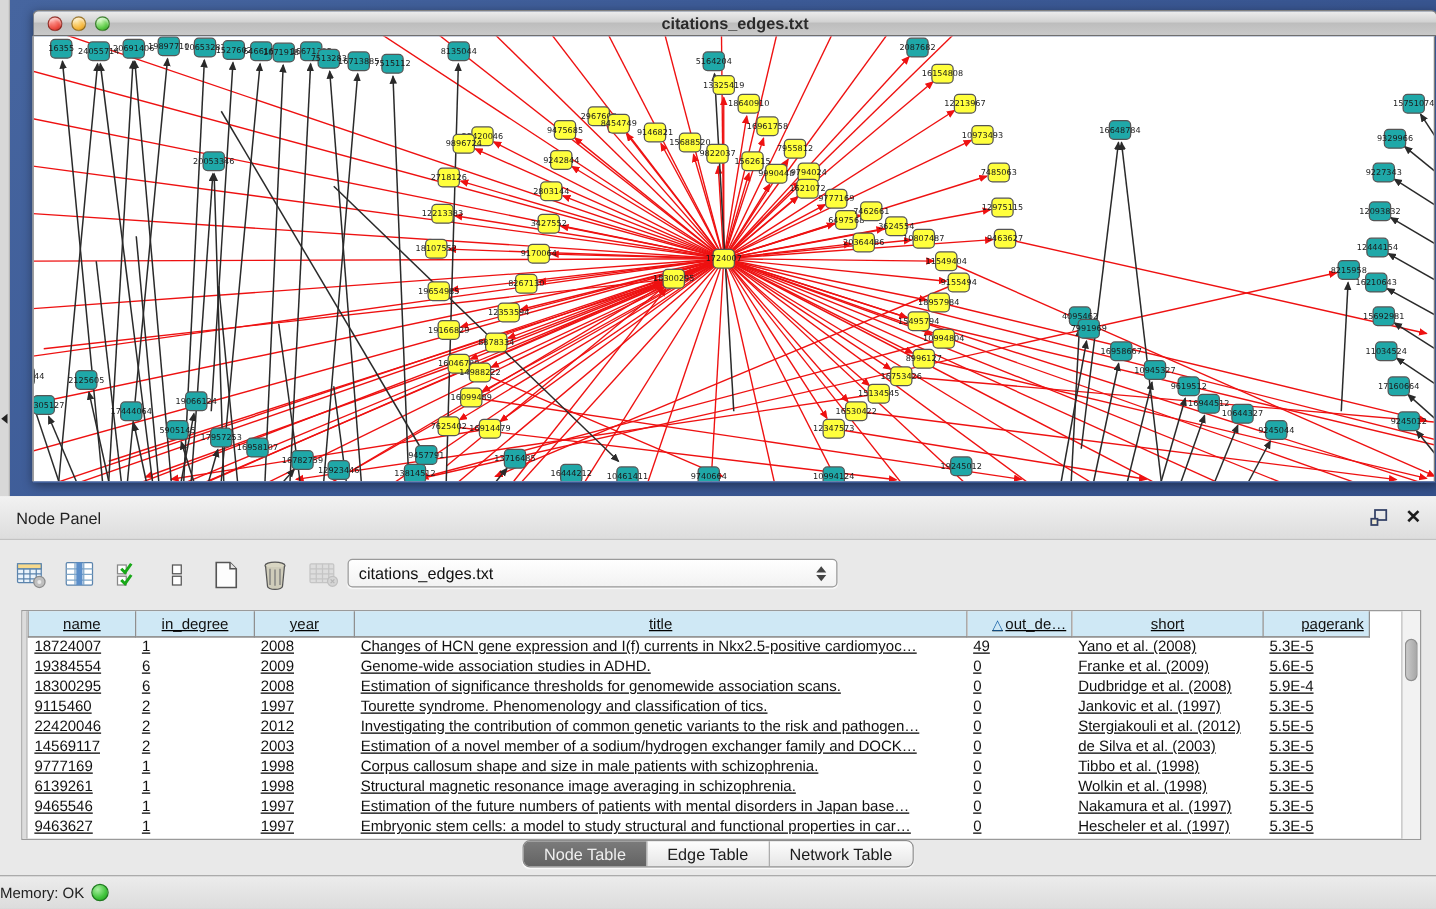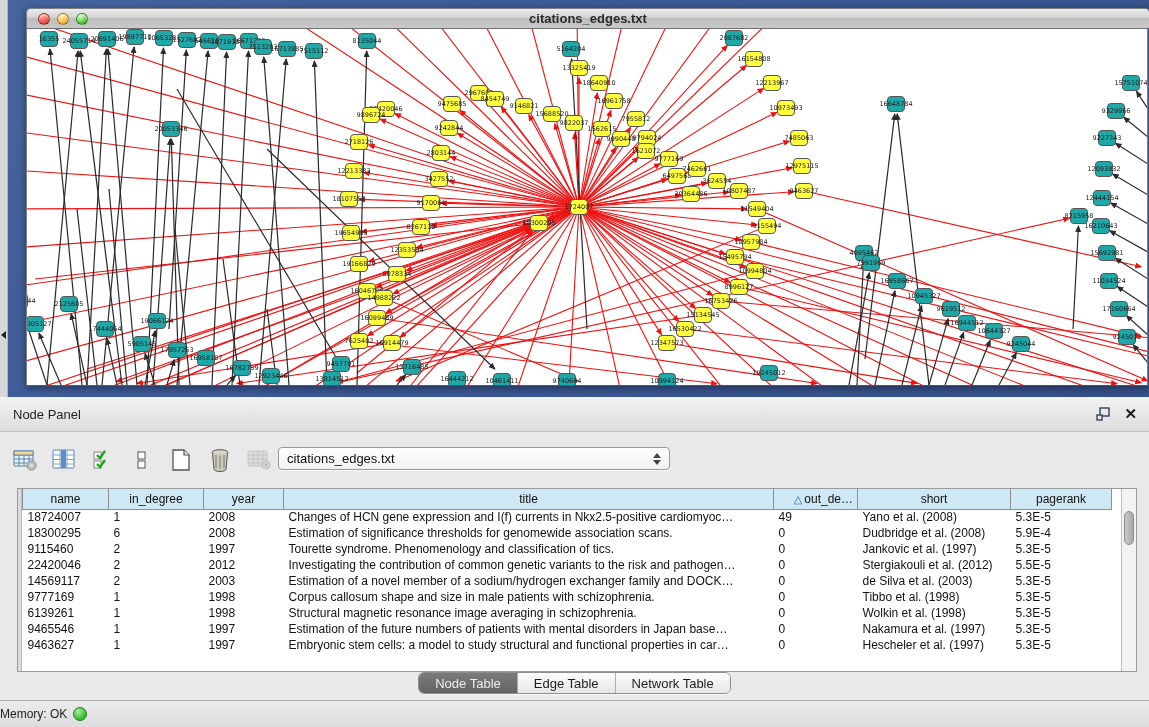--- a/index.html
+++ b/index.html
@@ -42,21 +42,21 @@
   .fx { font-family:"Liberation Serif", serif; font-style:italic; font-weight:bold; font-size:16px; color:#222; }
   .selector { position:absolute; left:278px; top:50px; width:392px; height:23px; background:linear-gradient(#ffffff,#f2f2f2);
               border:1px solid #9a9a9a; border-radius:4px; display:flex; align-items:center; padding:0 8px;
               font-size:13px; color:#111; cursor:pointer; box-shadow:0 1px 1px rgba(255,255,255,.8); }
   .selector .sel-text { flex:1; }
   .spin { display:flex; flex-direction:column; gap:2px; }
   .spin i { width:0; height:0; border-left:4px solid transparent; border-right:4px solid transparent; }
   .spin .up { border-bottom:5px solid #444; }
   .spin .dn { border-top:5px solid #444; }
 
-  .grid-wrap { position:absolute; left:17px; top:91px; width:1120px; height:184px; background:#fff; border:1px solid #9a9a9a; }
+  .grid-wrap { position:absolute; left:17px; top:91px; width:1120px; height:184px; background:#fff; border:1px solid #9a9a9a;text-decoration:underline; }
   .row-gutter { position:absolute; left:0; top:0; width:4px; height:100%; background:#dcdcdc; border-right:1px solid #bbb; }
   table.grid { border-collapse:collapse; table-layout:fixed; width:1073px; margin-left:4px; font-size:12px; color:#111; }
   table.grid th { background:#cfe8f5; border:1px solid #8f8f8f; border-top:none; font-weight:normal; font-size:12px;
                   height:20px; text-align:center; padding:0 4px; overflow:hidden; white-space:nowrap; cursor:pointer; }
   table.grid td { height:16px; padding:0 5px; overflow:hidden; white-space:nowrap; text-overflow:clip; cursor:default; }
   .sort-tri { color:#1a64a8; font-size:11px; margin-right:2px; }
   .vscroll { position:absolute; right:0; top:0; width:15px; height:100%; background:#f2f2f2; border-left:1px solid #c0c0c0; }
   .vthumb { position:absolute; left:2px; top:22px; width:10px; height:34px; border-radius:5px;
             background:linear-gradient(90deg,#c9c9c9,#a8a8a8); border:1px solid #8e8e8e; cursor:pointer; }
 
@@ -814,32 +814,41 @@
     <div class="row-gutter"></div>
     <table class="grid">
       <thead>
           <tr>
             <th style="width: 86px;">name</th>
             <th style="width: 95px;">in_degree</th>
             <th style="width: 80px;">year</th>
             <th style="width: 490px;">title</th>
             <th style="width: 84px; text-align: right;"><span class="sort-tri">△</span>out_de…</th>
             <th style="width: 153px;">short</th>
-            <th style="width: 101px;">pagerank</th>
+            <th style="width: 85px; text-align: right;">pagerank</th>
           </tr>
         </thead>
       <tbody>
           <tr>
             <td>18724007</td>
             <td>1</td>
             <td>2008</td>
             <td>Changes of HCN gene expression and I(f) currents in Nkx2.5-positive cardiomyoc…</td>
             <td>49</td>
             <td>Yano et al. (2008)</td>
             <td>5.3E-5</td>
+          </tr>
+          <tr>
+            <td>19384554</td>
+            <td>6</td>
+            <td>2009</td>
+            <td>Genome-wide association studies in ADHD.</td>
+            <td>0</td>
+            <td>Franke et al. (2009)</td>
+            <td>5.6E-5</td>
           </tr>
           <tr>
             <td>18300295</td>
             <td>6</td>
             <td>2008</td>
             <td>Estimation of significance thresholds for genomewide association scans.</td>
             <td>0</td>
             <td>Dudbridge et al. (2008)</td>
             <td>5.9E-4</td>
           </tr>

